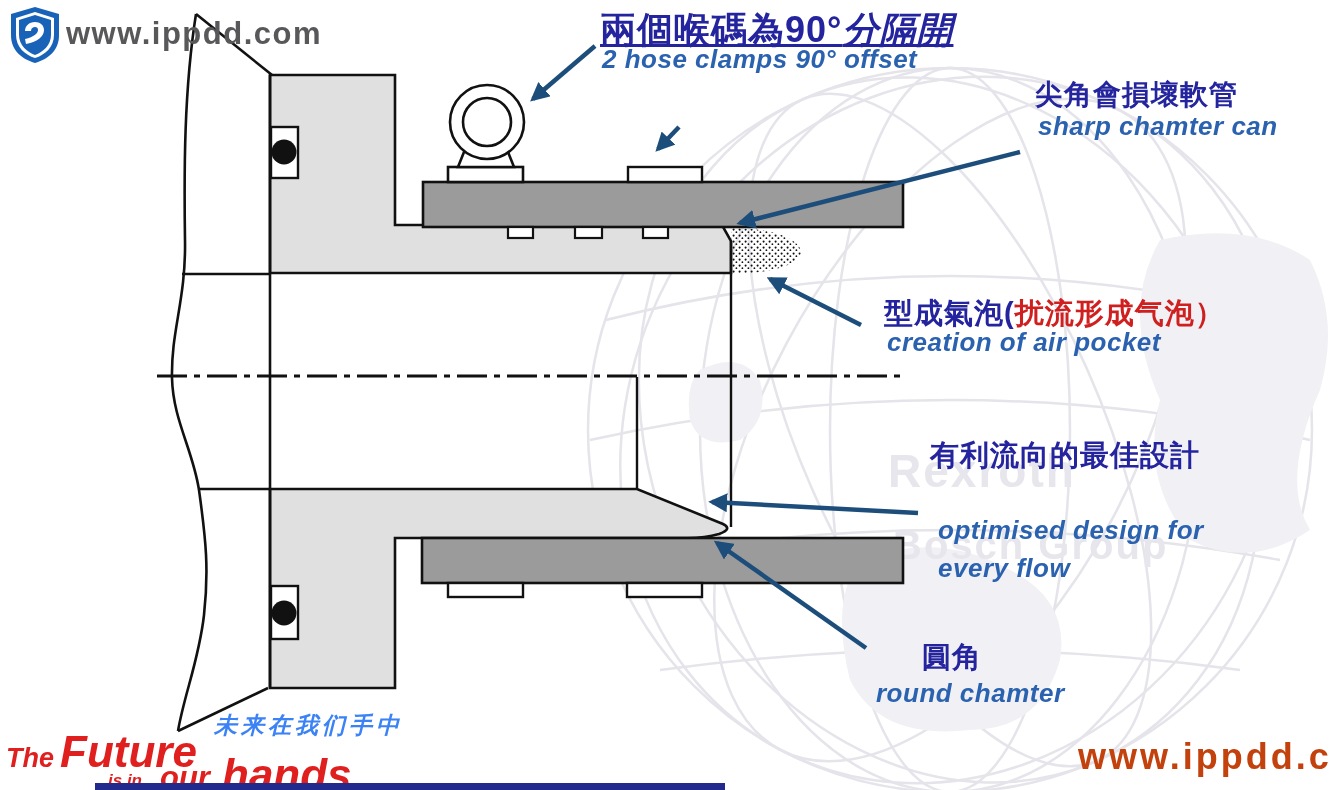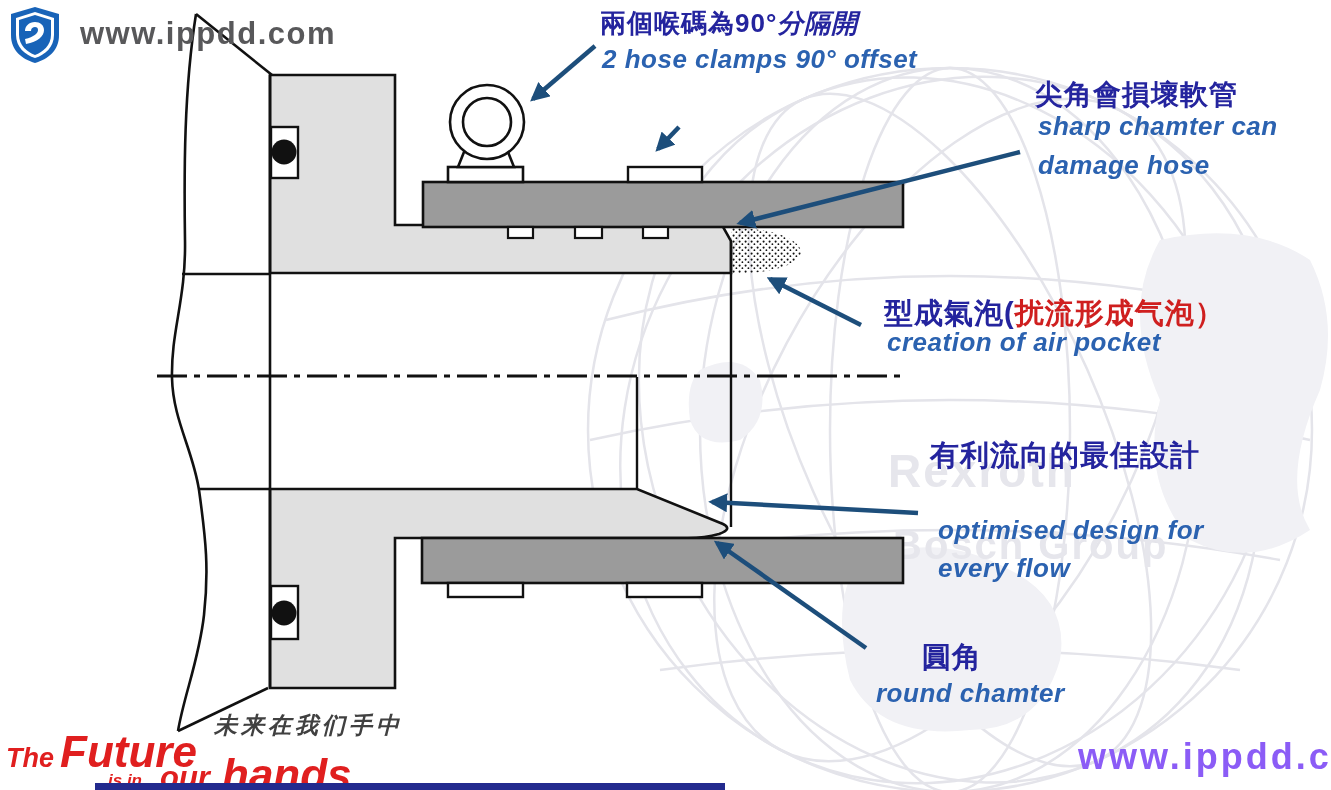--- a/index.html
+++ b/index.html
@@ -6,23 +6,23 @@
   #stage{position:relative;width:1331px;height:790px;overflow:hidden;background:#ffffff;
          font-family:"Liberation Sans", sans-serif;}
   #stage svg{position:absolute;left:0;top:0;}
   .abs{position:absolute;white-space:nowrap;}
   
   .zh{color:#24249E;font-weight:bold;font-size:29px;letter-spacing:1px;}
   .zh .it{font-style:italic;}
   .zh .red{color:#CF1F1F;}
   .en{color:#2B62B0;font-weight:bold;font-style:italic;font-size:26px;letter-spacing:.5px;}
   
-  .site-text{color:#58585A;font-weight:bold;font-size:31px;letter-spacing:1.5px;margin-left:14px;}
+  .site-text{color:#58585A;font-weight:bold;font-size:31px;letter-spacing:1.5px;}
   
-  .slogan-zh{color:#404040;font-weight:bold;font-style:italic;font-size:23px;letter-spacing:4px;}
+  .slogan-zh{color:#3b82f6;font-weight:bold;font-style:italic;font-size:23px;letter-spacing:4px;}
   .red-word{color:#E01F1F;font-weight:bold;font-style:italic;line-height:1;}
   
   .wm{color:#E6E6EC;font-weight:bold;letter-spacing:2px;}
   .bottom-bar{position:absolute;left:95px;top:783px;width:630px;height:7px;background:#232A8E;}
 </style>
 </head>
 <body>
 
 <div id="stage">
 
@@ -46,21 +46,21 @@
     </g>
     <g fill="#F1F1F5">
       <path d="M1160,240 q90,-20 150,20 q30,60 10,130 q-40,90 -10,140 q-60,40 -120,10 q-50,-60 -30,-140 q-40,-90 0,-160 z"></path>
       <path d="M860,560 q80,-30 150,10 q60,30 50,90 q-20,70 -90,70 q-90,10 -120,-50 q-20,-80 10,-120 z"></path>
       <path d="M700,370 q40,-20 60,10 q10,40 -20,60 q-40,10 -50,-20 q-5,-35 10,-50 z"></path>
     </g>
   </svg>
 
   <div class="abs wm" style="left:888px;top:444px;font-size:46px;">Rexroth</div>
   <div class="abs wm" style="left:893px;top:502px;font-size:40px;margin-top:21px;">Bosch Group</div>
-  <div class="abs wm" style="left:1078px;top:736px;font-size:36px;letter-spacing:3px;color:#8b5cf6;">www.ippdd.c</div>
+  <div class="abs wm" style="left:1078px;top:736px;font-size:36px;letter-spacing:3px;color:#c2410c;">www.ippdd.c</div>
 
   <svg width="1331" height="790" viewBox="0 0 1331 790">
     <defs>
       <pattern id="stipple" width="6" height="6" patternUnits="userSpaceOnUse">
         <circle cx="1.6" cy="1.6" r="1.05" fill="#111"></circle>
         <circle cx="4.4" cy="4.2" r="0.9" fill="#111"></circle>
       </pattern>
       <marker id="ah" viewBox="0 0 10 10" refX="8" refY="5" markerWidth="4.2" markerHeight="4.2" orient="auto-start-reverse">
         <path d="M0,0 L10,5 L0,10 z" fill="#1D4E7B"></path>
       </marker>
@@ -122,28 +122,27 @@
     <g stroke="#1D4E7B" stroke-width="4.5" fill="none">
       <line x1="595" y1="46" x2="533" y2="99" marker-end="url(#ah)"></line>
       <line x1="679" y1="127" x2="658" y2="149" marker-end="url(#ah)"></line>
       <line x1="1020" y1="152" x2="740" y2="223" marker-end="url(#ah)"></line>
       <line x1="861" y1="325" x2="770" y2="279" marker-end="url(#ah)"></line>
       <line x1="918" y1="513" x2="712" y2="502" marker-end="url(#ah)"></line>
       <line x1="866" y1="648" x2="717" y2="543" marker-end="url(#ah)"></line>
     </g>
   </svg>
 
-  <div class="abs zh" style="left:600px;top:6px;font-size:26px;">
+  <div class="abs zh" style="left:600px;top:6px;font-size:36px;text-decoration:underline;">
     <span>兩個喉碼為90°</span><span class="it">分隔開</span>
   </div>
   <div class="abs en" style="left:602px;top:44px;">2 hose clamps 90° offset</div>
 
   <div class="abs zh" style="left:1035px;top:76px;font-size:28px;">尖角會損壞軟管</div>
   <div class="abs en" style="left:1038px;top:111px;font-size:26px;">sharp chamter can</div>
-  <div class="abs en" style="left:1038px;top:150px;font-size:26px;">damage hose</div>
 
   <div class="abs zh" style="left:884px;top:294px;">
     <span>型成氣泡(</span><span class="red">扰流形成气泡）</span>
   </div>
   <div class="abs en" style="left:887px;top:327px;">creation of air pocket</div>
 
   <div class="abs zh" style="left:930px;top:436px;">有利流向的最佳設計</div>
   <div class="abs en" style="left:938px;top:487px;margin-top:28px;">optimised design for</div>
   <div class="abs en" style="left:938px;top:517px;margin-top:36px;">every flow</div>
 

